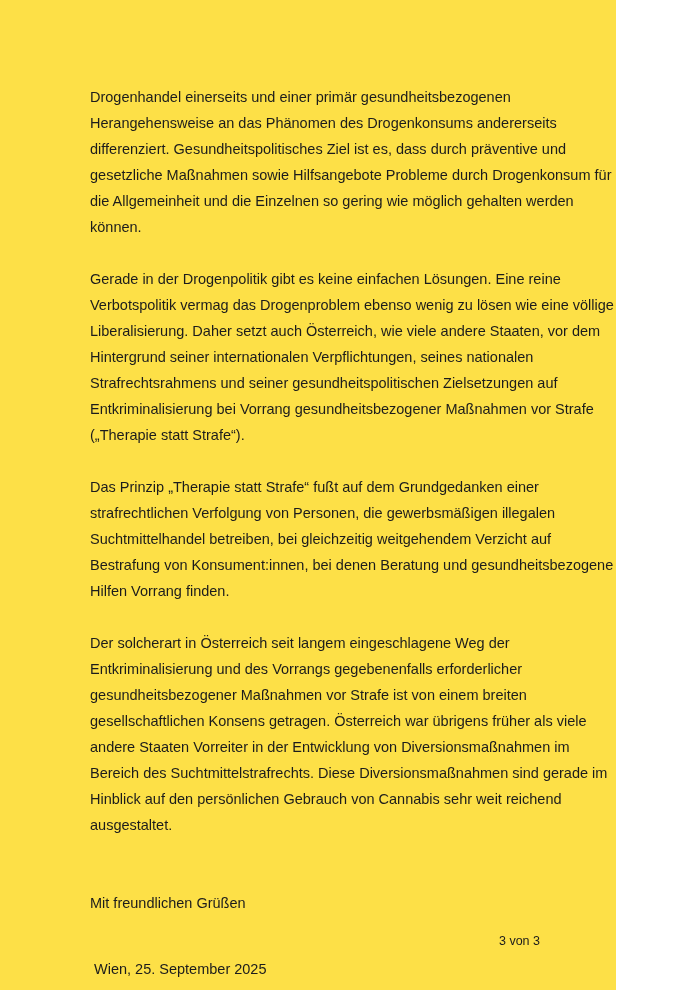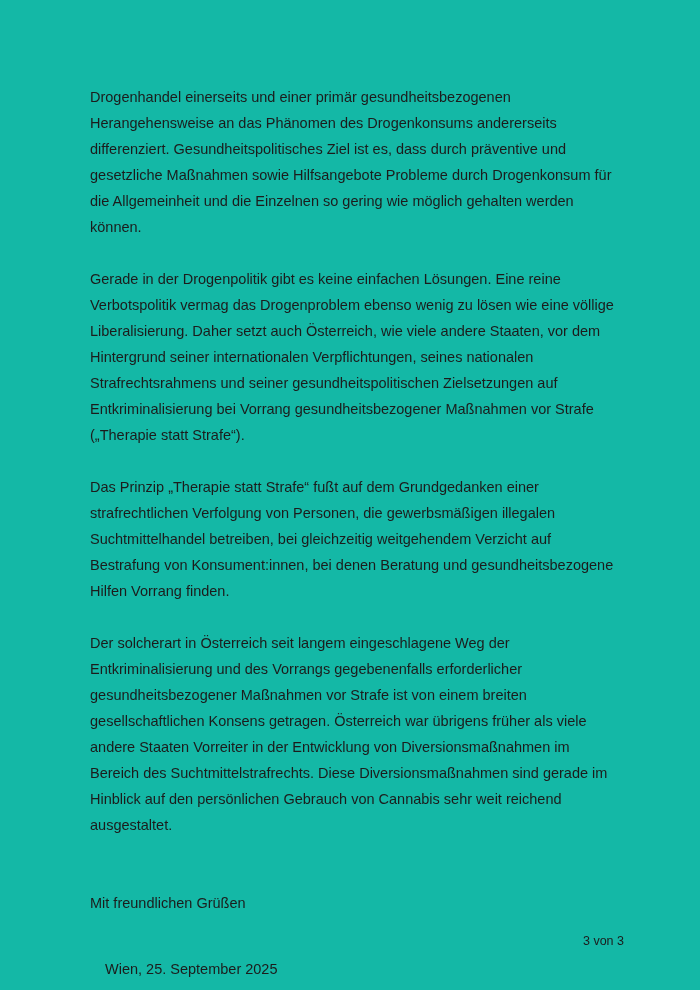--- a/index.html
+++ b/index.html
@@ -2,23 +2,23 @@
 <html><head>
 <meta charset="utf-8">
 <style>
   html, body {
     margin: 0;
     padding: 0;
     background: #ffffff;
   }
   .page {
     position: relative;
-    width: 700px;
+    width: 616px;
     height: 990px;
-    background: #14b8a6;
+    background: #fde047;
     font-family: "Liberation Sans", sans-serif;
     color: #1c1c1c;
     box-sizing: border-box;
     overflow: hidden;
   }
   .content {
     position: absolute;
     top: 84px;
     left: 90px;
     width: 524px;
@@ -32,21 +32,21 @@
   .signoff {
     margin-top: 52px;
   }
   .signoff p.closing {
     margin-bottom: 0;
   }
   .signoff .sig-block {
     margin-top: 40px;
   }
   .signoff .sig-block p {
-    margin: 15px;
+    margin: 4px;
   }
   .footer {
     position: absolute;
     right: 76px;
     bottom: 42px;
     font-size: 12.5px;
     color: #1c1c1c;
   }
 </style>
 </head>

